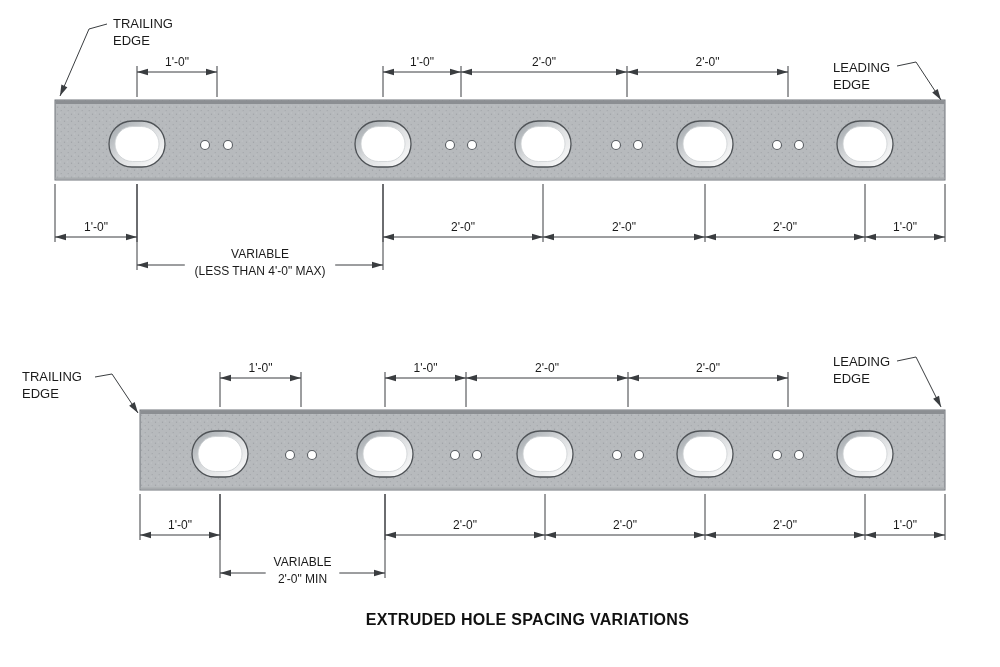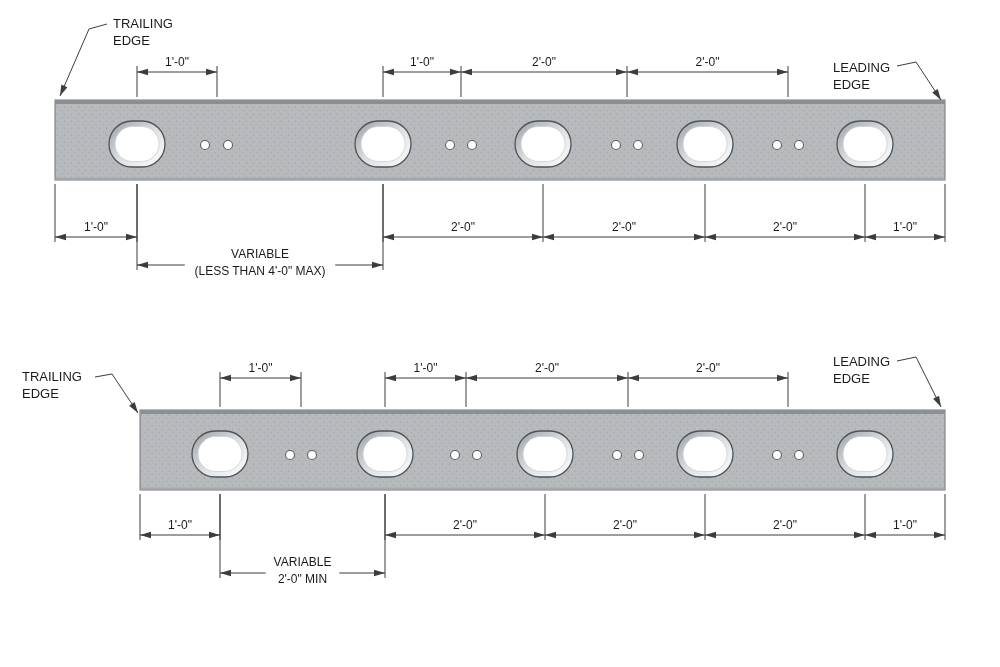--- a/index.html
+++ b/index.html
@@ -206,13 +206,14 @@
         <text x="22" y="381" text-anchor="start" font-size="13" fill="#1a1a1a">TRAILING</text>
         <text x="22" y="398" text-anchor="start" font-size="13" fill="#1a1a1a">EDGE</text>
         <polyline points="95,377 112,374 138,413" fill="none" stroke="#3a3d40" stroke-width="1"></polyline>
         <polygon points="138,413 129.1525318702076,405.67795740982694 134.64406381283737,402.0169361147405" fill="#3a3d40"></polygon>
         <text x="833" y="366" text-anchor="start" font-size="13" fill="#1a1a1a">LEADING</text>
         <text x="833" y="383" text-anchor="start" font-size="13" fill="#1a1a1a">EDGE</text>
         <polyline points="897,361 916,357 941,407" fill="none" stroke="#3a3d40" stroke-width="1"></polyline>
         <polygon points="941,407 933.1290407192007,398.6371057641508 939.0322601798002,395.68549603385105" fill="#3a3d40"></polygon>
       </g>
     </svg>
+  <div class="title">EXTRUDED HOLE SPACING VARIATIONS</div>
 </div>
 
 </body></html>

